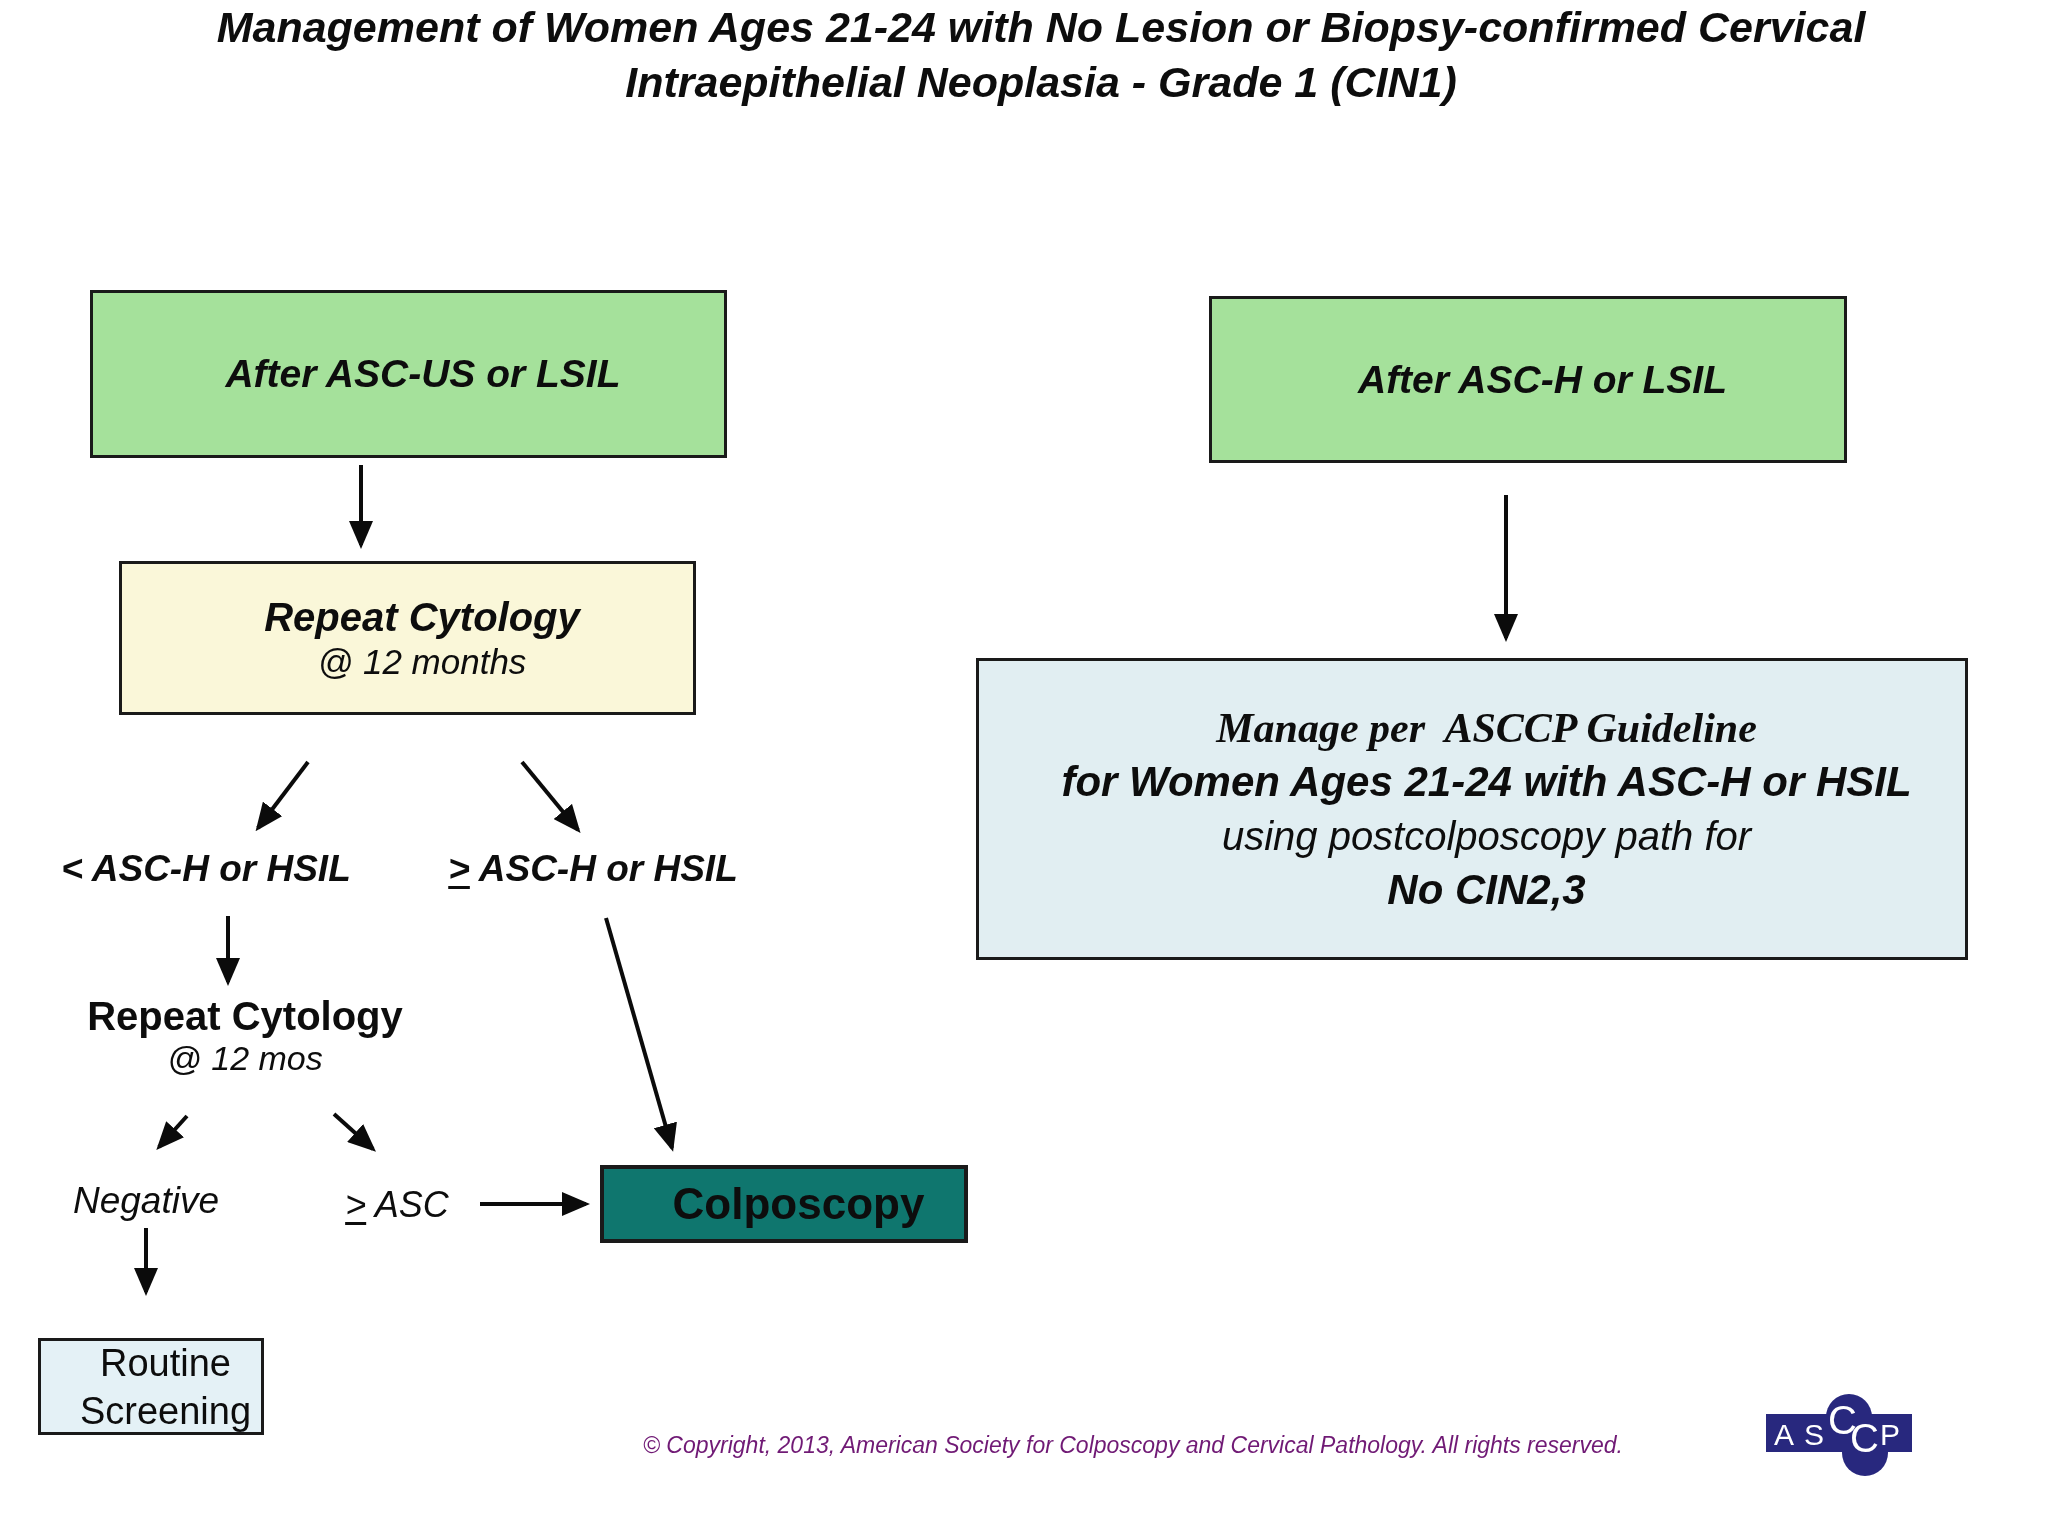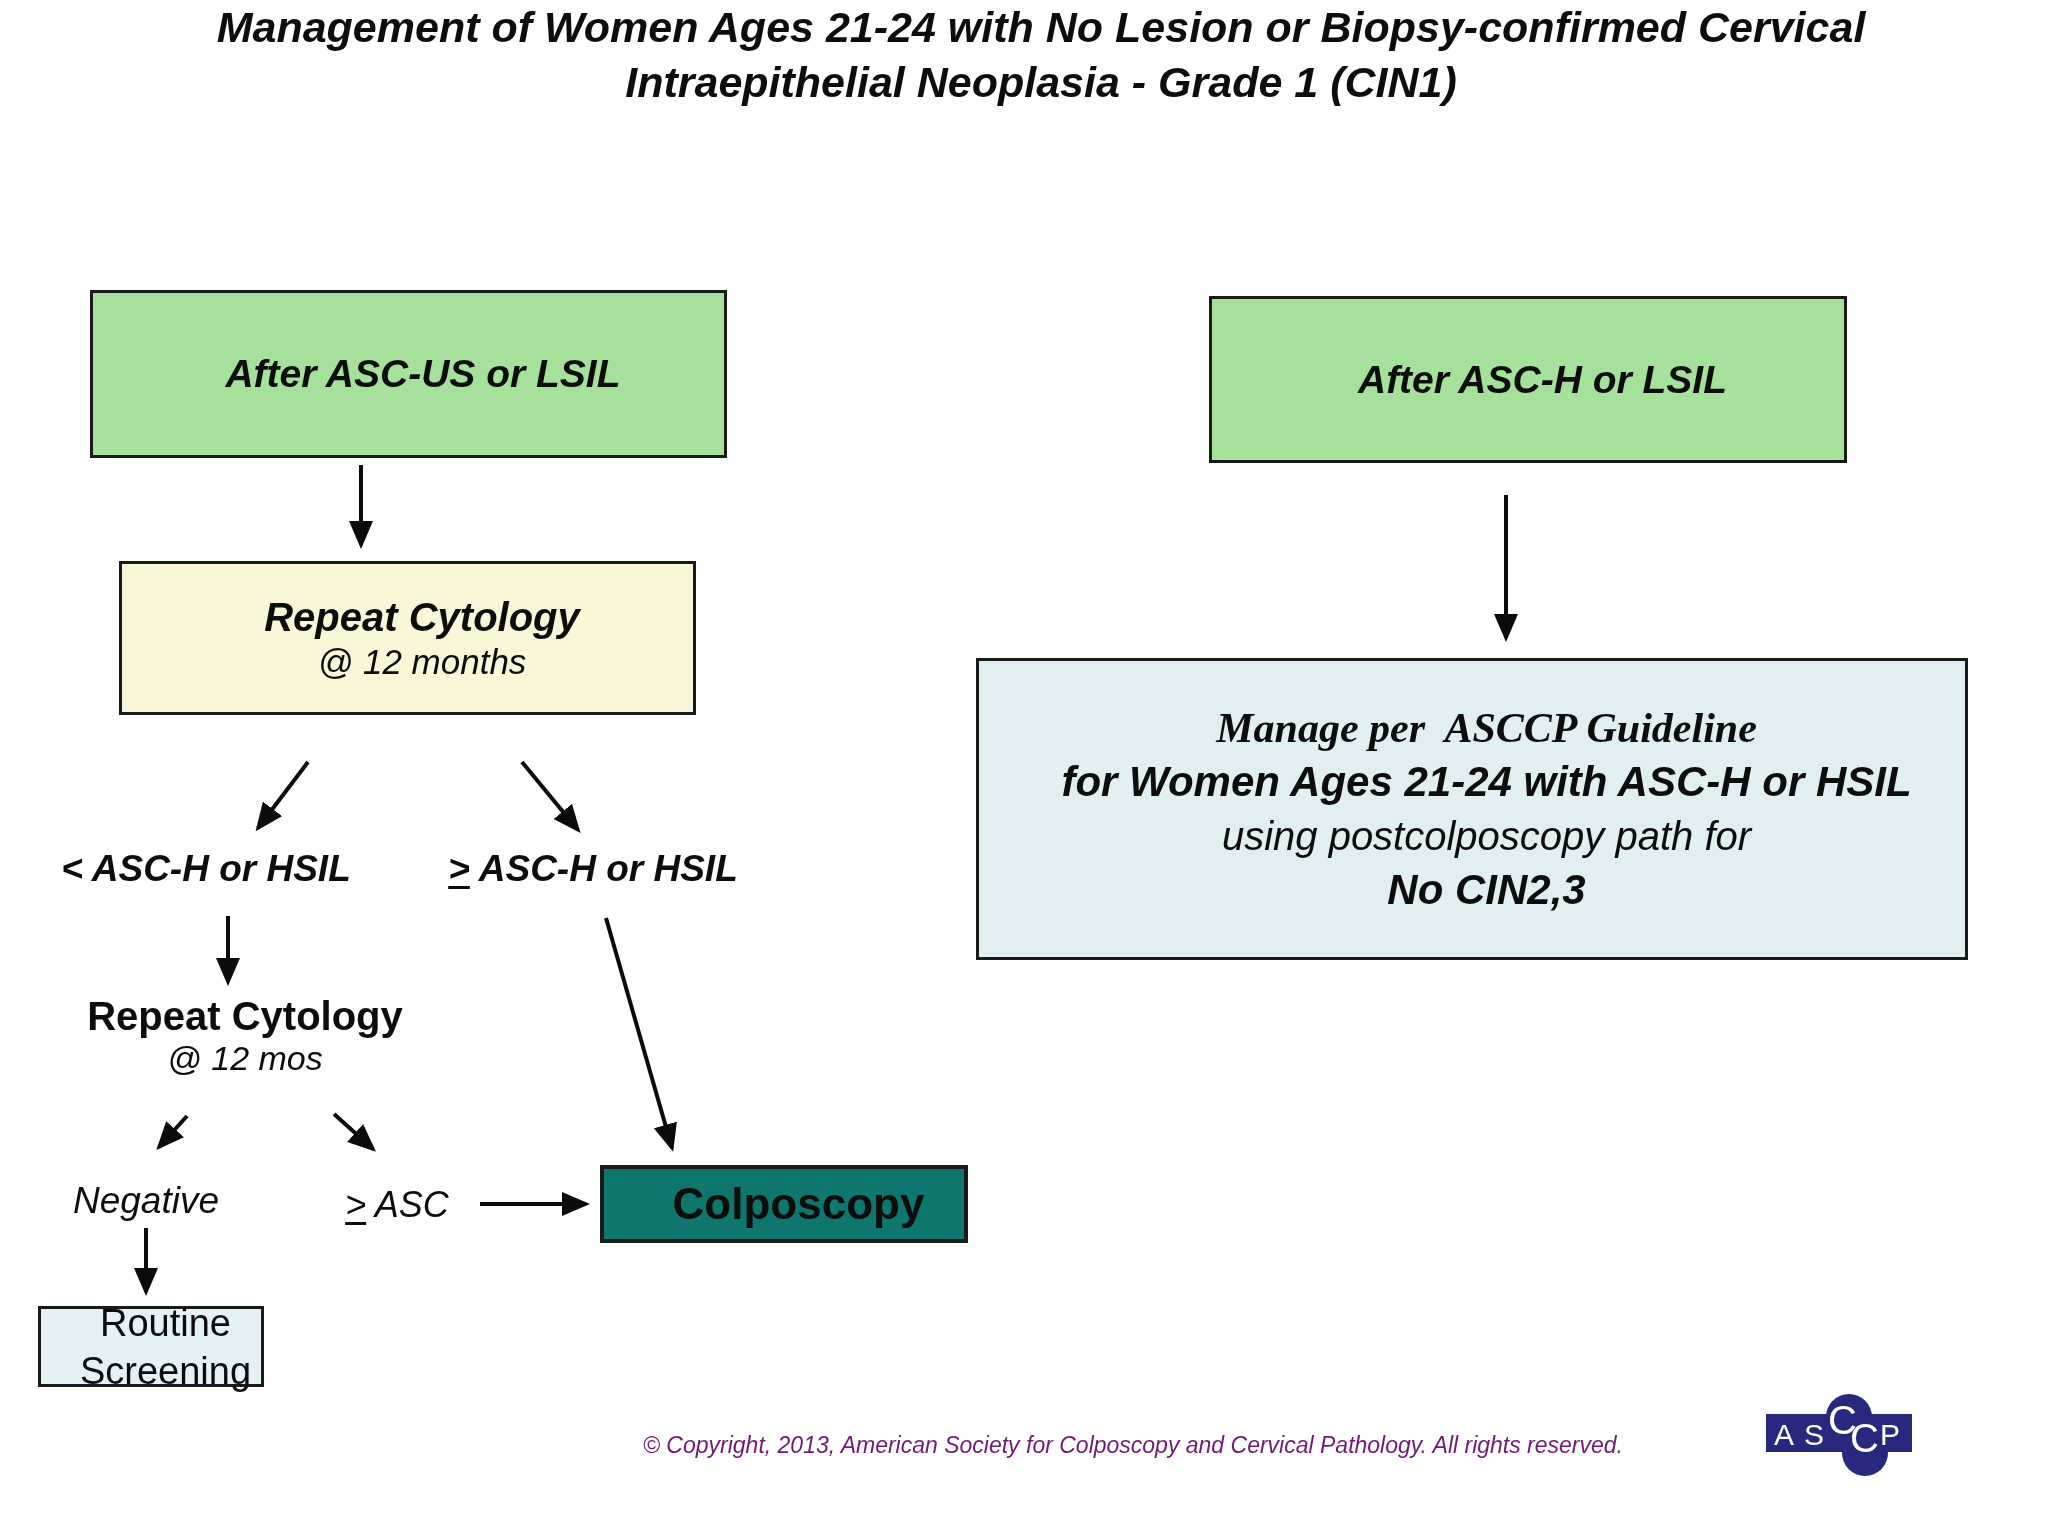--- a/index.html
+++ b/index.html
@@ -43,21 +43,21 @@
   #box-ascus   { left: 90px;   top: 290px; width: 637px; height: 168px; font-size: 39px; }
   #box-asch    { left: 1209px; top: 296px; width: 638px; height: 167px; font-size: 39px; }
   #box-repeat1 { left: 119px;  top: 561px; width: 577px; height: 154px; }
   #box-repeat1 .l1 { font-size: 40px; line-height: 48px; }
   #box-repeat1 .l2 { font-size: 35px; line-height: 42px; }
   #box-manage  { left: 976px;  top: 658px; width: 992px; height: 302px; }
   #box-manage .ln { line-height: 54px; font-size: 42px; }
   #box-manage .ln3 { font-size: 40px; font-weight: normal; }
   #box-manage .pre { white-space: pre-wrap; font-family: Liberation Serif, serif; }
   #box-colpo   { left: 600px;  top: 1165px; width: 368px; height: 78px; font-size: 44px; }
-  #box-routine { left: 38px;   top: 1306px; width: 226px; height: 81px; font-size: 38px; line-height: 48px; }
+  #box-routine { left: 38px;   top: 1338px; width: 226px; height: 97px; font-size: 38px; line-height: 48px; }
 
   .flabel { position: absolute; text-align: center; }
   #lbl-less     { left: 31px;  top: 848px;  width: 350px; font-size: 37px; }
   #lbl-geq      { left: 418px; top: 848px;  width: 350px; font-size: 37px; }
   #txt-repeat2  { left: 70px;  top: 994px;  width: 350px; }
   #txt-repeat2 .l1 { font-size: 40px; line-height: 44px; }
   #txt-repeat2 .l2 { font-size: 34px; line-height: 40px; }
   #lbl-negative { left: 58px;  top: 1180px; width: 176px; font-size: 37px; }
   #lbl-geqasc   { left: 318px; top: 1184px; width: 158px; font-size: 36px; }
 

